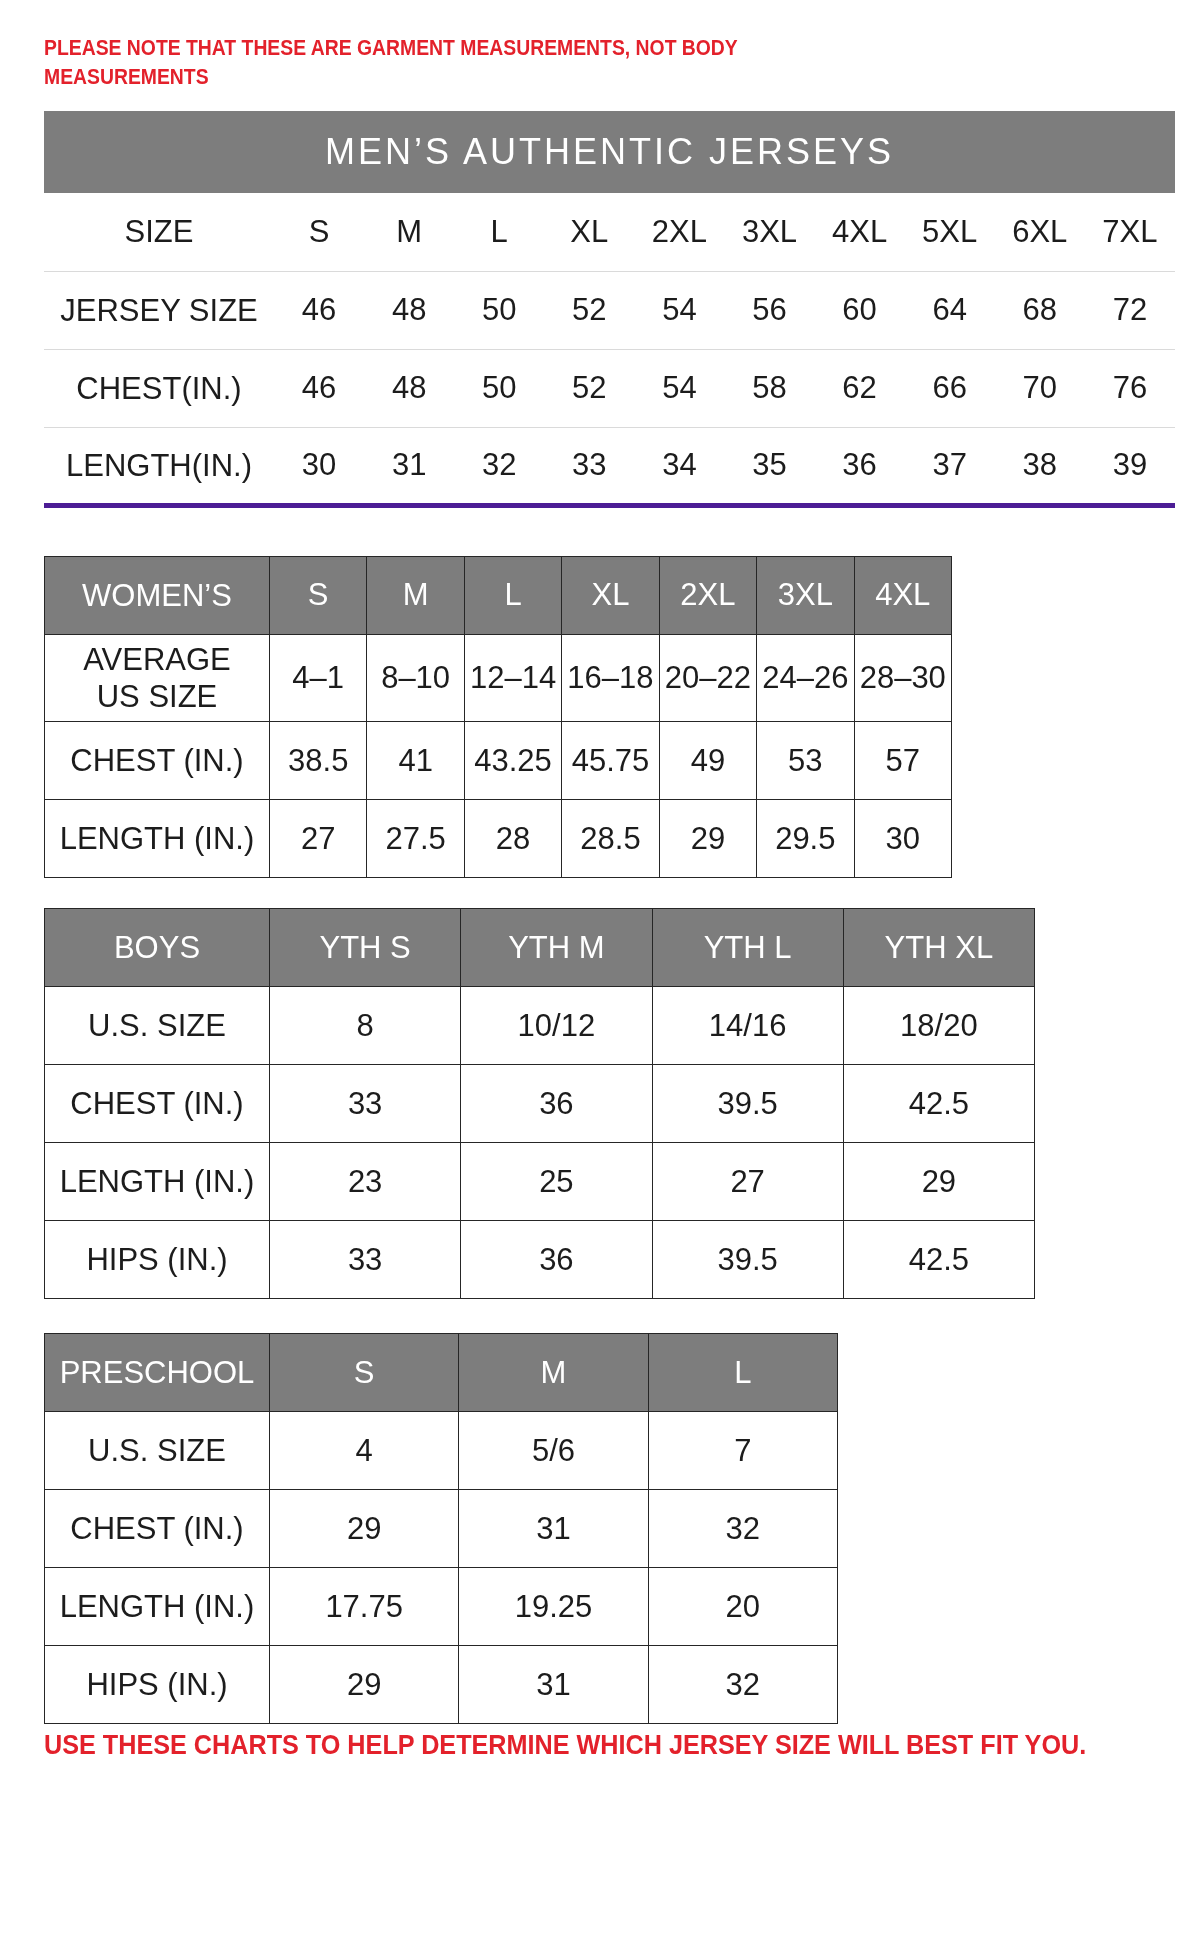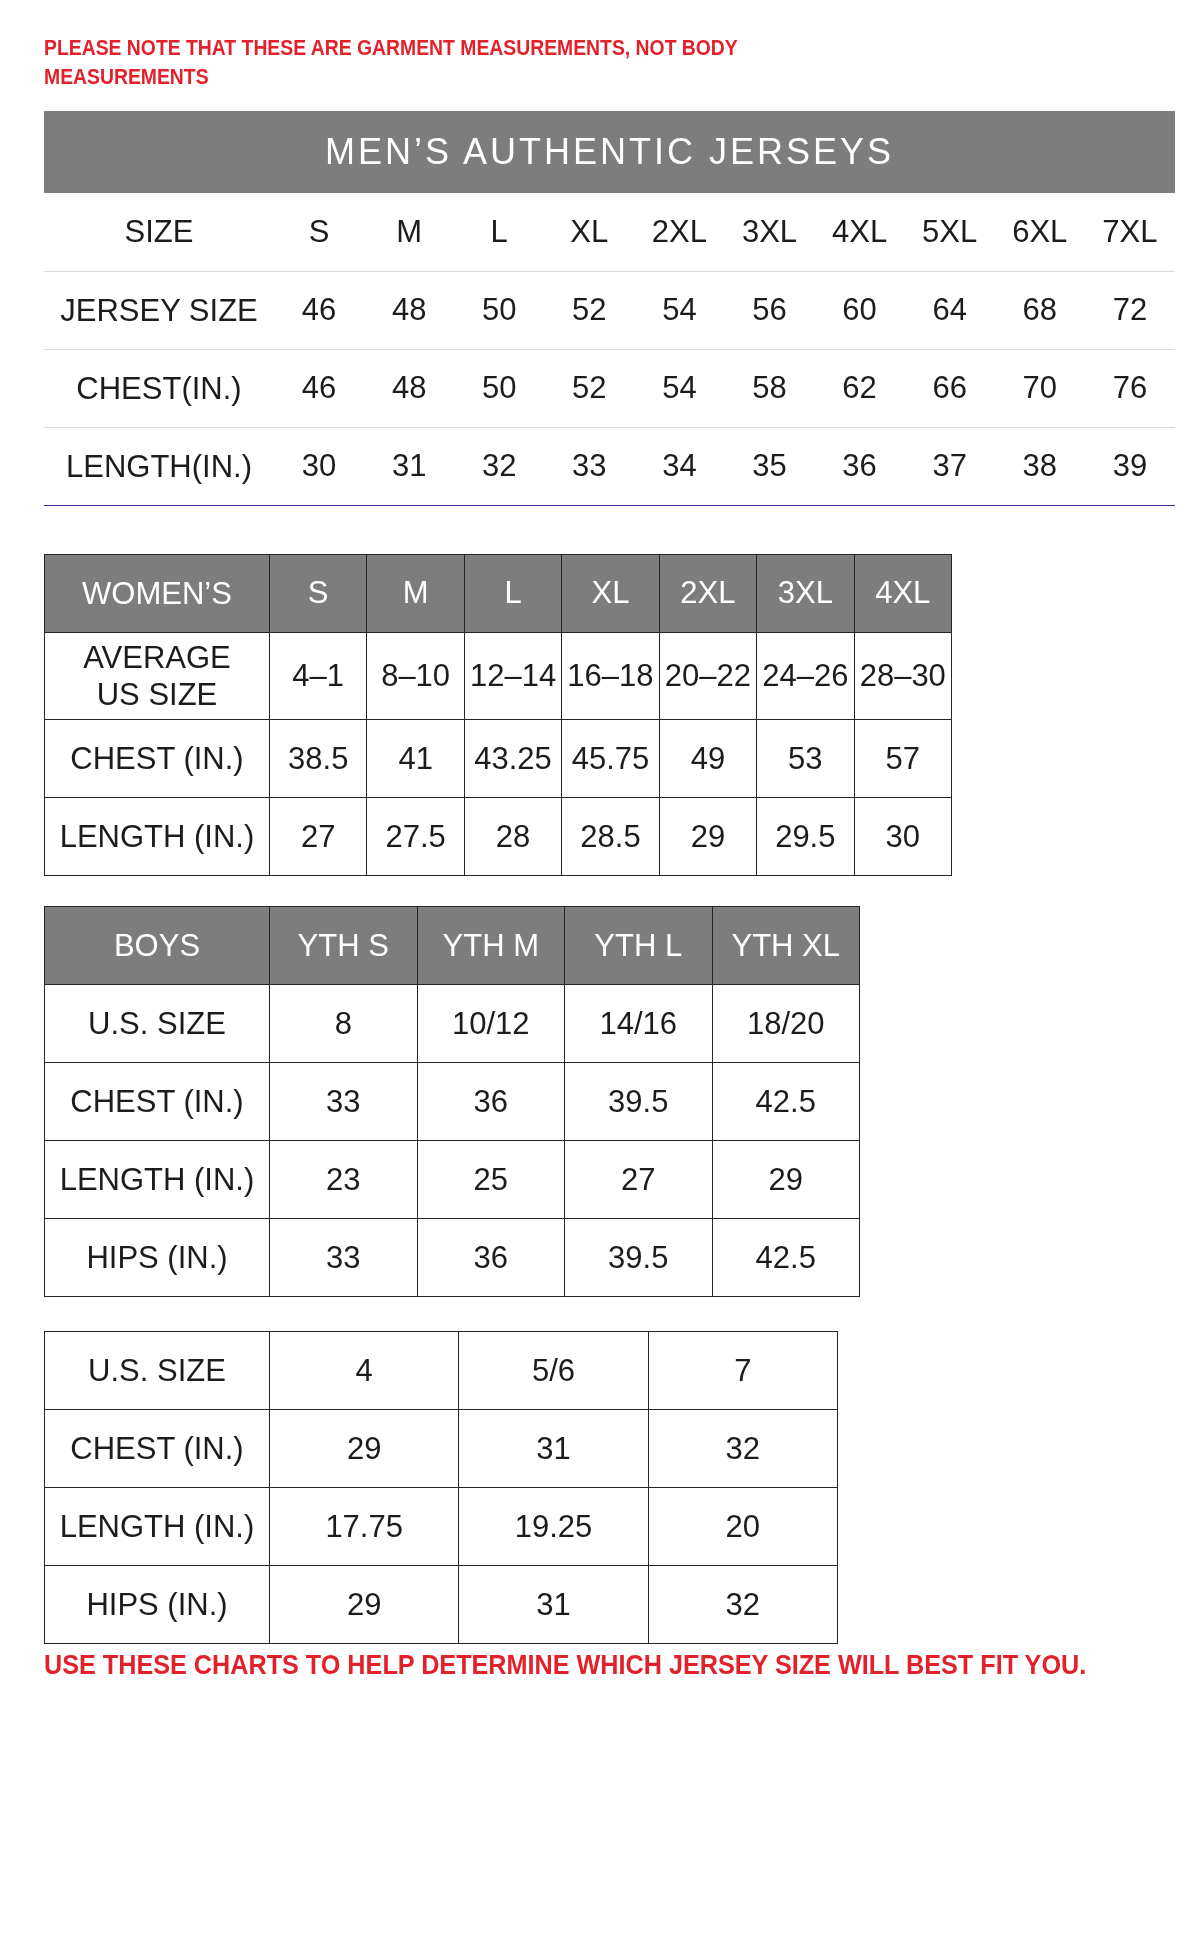--- a/index.html
+++ b/index.html
@@ -55,31 +55,31 @@
   .mens { width: 1131px; margin-top: 20px; }
   .mens .bar {
     background: var(--header-gray);
     color: var(--header-text);
     font-size: 36px;
     font-weight: 400;
     letter-spacing: 3px;
     height: 82px;
   }
   .mens tr:nth-child(n+3) { border-top: 1px solid #dadada; }
-  .mens { border-bottom: 1px solid #4c1d95; }
+  .mens { border-bottom: 5px solid #4c1d95; }
 
   
   .grid th, .grid td { border: 1px solid #262626; }
   .grid tr.gray th {
     background: var(--header-gray);
     color: var(--header-text);
     font-weight: 400;
   }
   .womens { width: 908px; margin-top: 48px; }
-  .boys { width: 816px; margin-top: 30px; padding-left: 14px; }
+  .boys { width: 991px; margin-top: 30px; padding-left: 14px; }
   .preschool { width: 794px; margin-top: 34px; }
 
   .footer-note {
     margin: 4px 0 0 0;
     color: var(--accent-red);
     font-weight: 700;
     font-size: 28px;
     line-height: 1.2;
   }
   .footer-note .cond { transform: scaleX(0.9); }
@@ -269,20 +269,26 @@
     </table>
 
   <table class="size-table grid preschool">
       <colgroup>
         <col style="width:225px">
         <col>
         <col>
         <col>
       </colgroup>
       <tbody>
+        <tr class="gray">
+          <th class="lbl">PRESCHOOL</th>
+          <th>S</th>
+          <th>M</th>
+          <th>L</th>
+        </tr>
         <tr>
           <th class="lbl">U.S. SIZE</th>
           <td>4</td>
           <td>5/6</td>
           <td>7</td>
         </tr>
         <tr>
           <th class="lbl">CHEST (IN.)</th>
           <td>29</td>
           <td>31</td>

